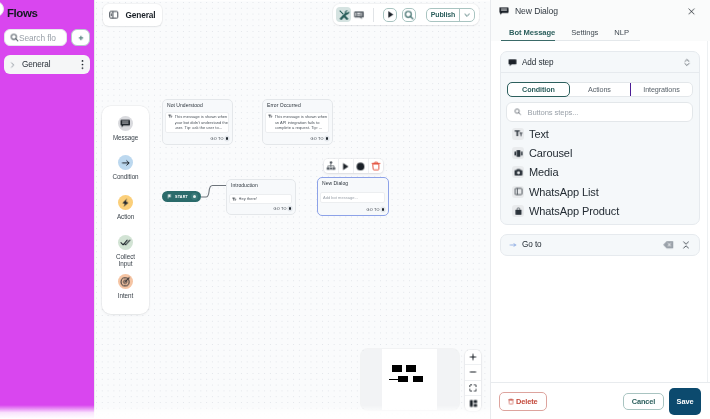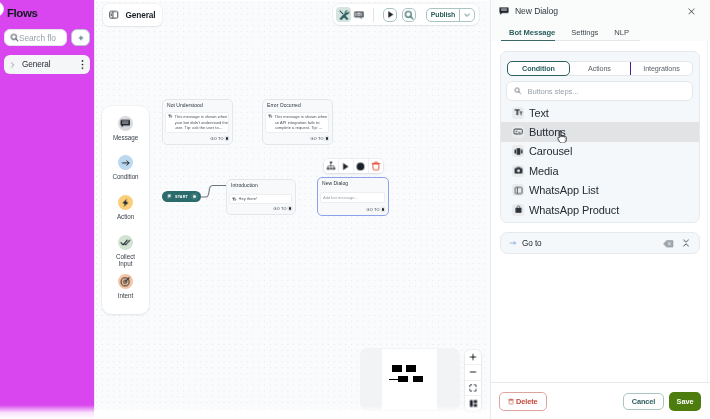--- a/index.html
+++ b/index.html
@@ -200,21 +200,21 @@
   .goto-card .g-lbl { font-size:8.2px; color:#242c34; flex:1; letter-spacing:-0.1px;}
 
   .panel-foot {
     height:37px; border-top:1px solid #e8ebee; background:#fff;
     display:flex; align-items:center; padding:0 9px 0 8px; gap:5px;
   }
   .btn { height:19px; border-radius:5px; display:flex; align-items:center; justify-content:center;
     font-size:7.4px; letter-spacing:-0.1px;}
   .btn-del { border:1px solid #dda49e; color:#c4493b; font-weight:700; gap:1.5px; width:48px;}
   .btn-cancel { border:1px solid #a9c4c1; color:#2c5f5d; font-weight:700; width:41px; height:17px;}
-  .btn-save { background:#4d7c0f; color:#fff; font-weight:700; width:32px; height:19px;}
+  .btn-save { background:#0c4a6e; color:#fff; font-weight:700; width:32px; height:27px;}
   .spacer { flex:1; }
 </style>
 </head>
 <body>
 
 <div id="root">
   <div class="top-fade"></div>
   <div class="bottom-fade"></div>
 
   <div class="sidebar">
@@ -529,20 +529,34 @@
     </div>
 
     <div class="panel-tabs">
       <div class="ptab active">Bot Message</div>
       <div class="ptab">Settings</div>
       <div class="ptab">NLP</div>
     </div>
 
     <div class="panel-body">
       <div class="card">
+        <div class="card-head">
+          <span>
+            <svg width="9" height="9" viewBox="0 0 16 16" fill="#1b2128">
+              <path d="M2 2.6h12a1 1 0 0 1 1 1v6.6a1 1 0 0 1-1 1H6.4L3.2 14.4V11.2H2a1 1 0 0 1-1-1V3.6a1 1 0 0 1 1-1z"></path>
+            </svg>
+          </span>
+          <span class="ch-lbl">Add step</span>
+          <span>
+            <svg width="8" height="9" viewBox="0 0 12 16" fill="none" stroke="#4a525a" stroke-width="1.5" stroke-linecap="round" stroke-linejoin="round">
+              <polyline points="2.4,6.2 6,2.6 9.6,6.2"></polyline>
+                <polyline points="2.4,9.8 6,13.4 9.6,9.8"></polyline>
+            </svg>
+          </span>
+        </div>
 
         <div class="seg">
           <div class="sg active">Condition</div>
           <div class="sg">Actions</div>
           <div class="sg">Integrations</div>
         </div>
 
         <div class="search2">
           <span>
             <svg width="7.5" height="7.5" viewBox="0 0 16 16" fill="none" stroke="#545c64" stroke-width="1.7" style="display:block">
@@ -555,35 +569,20 @@
 
         <div class="steps">
           <div class="step">
             <span class="st-ic">
               <svg width="9" height="9" viewBox="0 0 16 16" fill="#2b333b" style="display:block">
                   <path d="M1.2 2.6h9.2v2.1H7.2v8H4.4v-8H1.2z"></path>
                   <path d="M10 6.6h4.8v1.8h-1.6v4.3h-1.7V8.4H10z"></path>
                 </svg>
             </span>
             <span class="st-lbl">Text</span>
-          </div>
-          <div class="step hover">
-            <span class="st-ic">
-              <svg width="10" height="10" viewBox="0 0 16 16" style="display:block">
-                <path d="M1.2 5.3a2 2 0 0 1 2-2h9.6a2 2 0 0 1 2 2v3.8a2 2 0 0 1-2 2H3.2a2 2 0 0 1-2-2z" fill="none" stroke="#2b333b" stroke-width="1.55"></path>
-                <rect x="3.6" y="6.4" width="3.6" height="1.5" rx="0.75" fill="#2b333b"></rect>
-                <path d="M9.2 6.6 12.6 9.9l-1.5.35.85 1.7-1.1.6-.85-1.7-1.1 1.05z" fill="#2b333b" stroke="#e9ebed" stroke-width="0.7"></path>
-              </svg>
-            </span>
-            <span class="st-lbl">Buttons</span>
-            <span style="position:absolute;left:54.5px;top:7.5px;">
-              <svg width="12" height="13.5" viewBox="0 0 22 26" style="display:block">
-                <path d="M6.4 1.4c1.3 0 2.2 1 2.2 2.2v9.2c0-1 .7-1.7 1.7-1.7s1.7.7 1.7 1.7v.5c0-1 .7-1.7 1.7-1.7s1.7.7 1.7 1.7v.6c0-1 .7-1.6 1.6-1.6s1.7.7 1.7 1.7v4.8c0 3.5-2.1 6.4-5.6 6.4h-2.1c-2.7 0-4.5-1.5-5.6-3.8L3 16.9c-.6-1.1-.1-2.3.9-2.8 1-.4 2-.1 2.5.9V3.6c0-1.2 1-2.2 2-2.2z" fill="#fff" stroke="#1b2128" stroke-width="1.7" stroke-linejoin="round"></path>
-              </svg>
-            </span>
           </div>
           <div class="step">
             <span class="st-ic">
               <svg width="9" height="9" viewBox="0 0 16 16" fill="#2b333b" style="display:block">
                 <rect x="4.6" y="2" width="6.8" height="12" rx="1.3"></rect>
                 <rect x="0.8" y="4.4" width="2.8" height="7.2" rx="1.1"></rect>
                 <rect x="12.4" y="4.4" width="2.8" height="7.2" rx="1.1"></rect>
               </svg>
             </span>
             <span class="st-lbl">Carousel</span>

